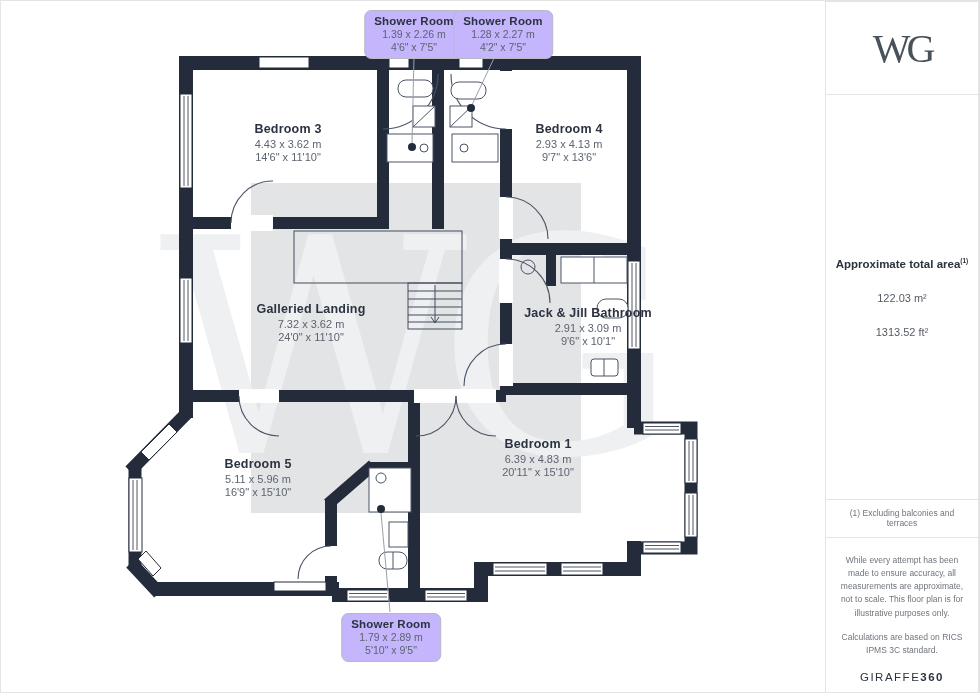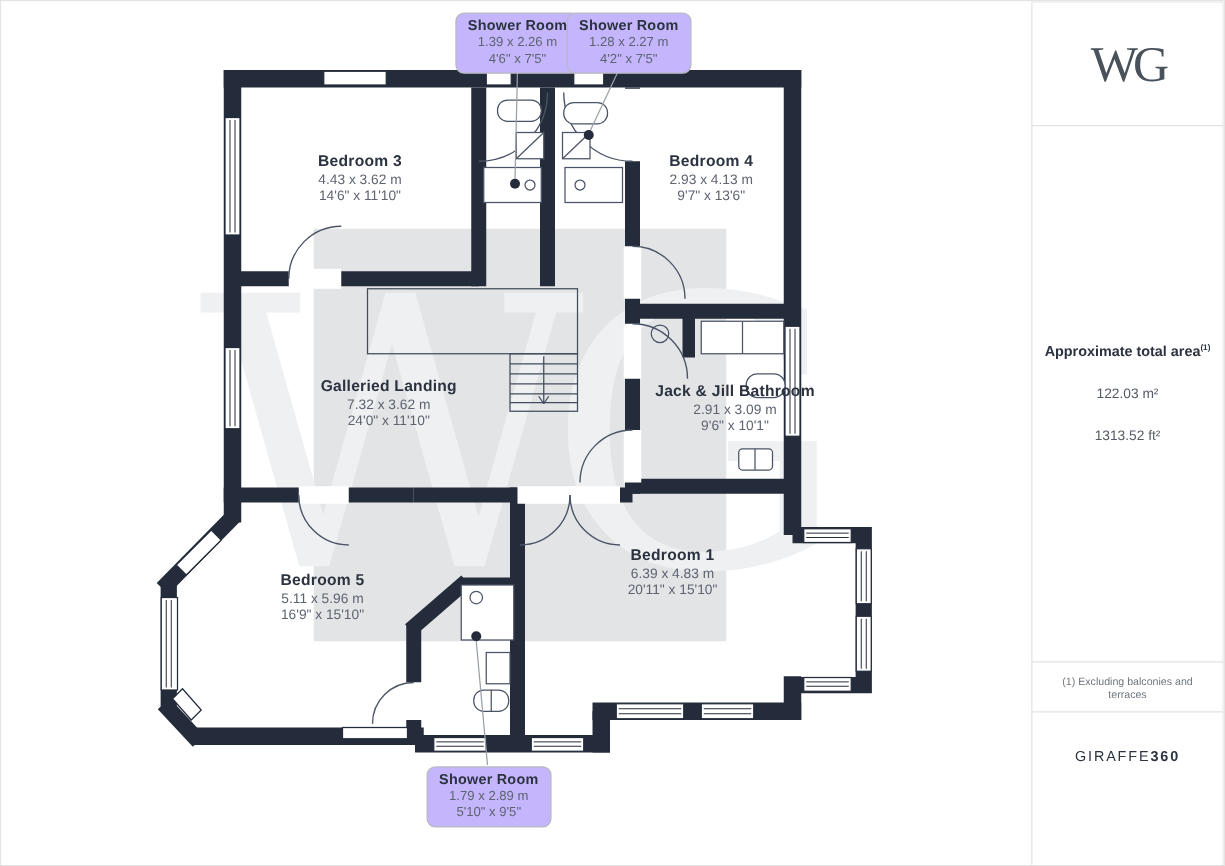--- a/index.html
+++ b/index.html
@@ -229,17 +229,19 @@
     <div class="sb-box logo-box">
       <span class="wg-logo">WG</span>
     </div>
     <div class="sb-box area-box">
       <div class="area-title"><span>Approximate total area</span><sup>(1)</sup></div>
       <div class="area-val">122.03 m²</div>
       <div class="area-val">1313.52 ft²</div>
     </div>
     <div class="sb-box footnote-box">(1) Excluding balconies and terraces</div>
     <div class="sb-box legal-box">
+      <p>While every attempt has been made to ensure accuracy, all measurements are approximate, not to scale. This floor plan is for illustrative purposes only.</p>
+      <p>Calculations are based on RICS IPMS 3C standard.</p>
       <div class="brand"><span>GIRAFFE</span><b>360</b></div>
     </div>
   </div>
 
 </div>
 
 </body></html>

